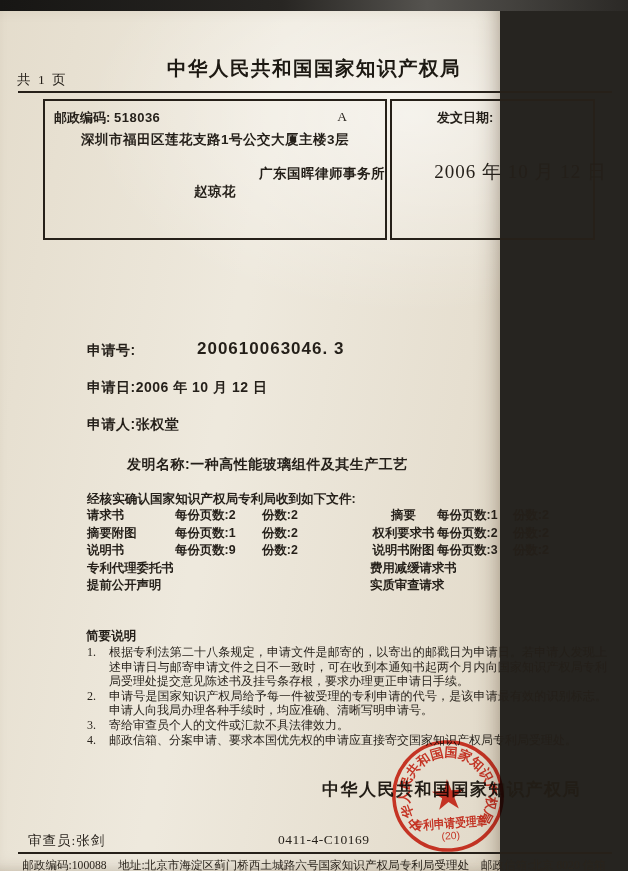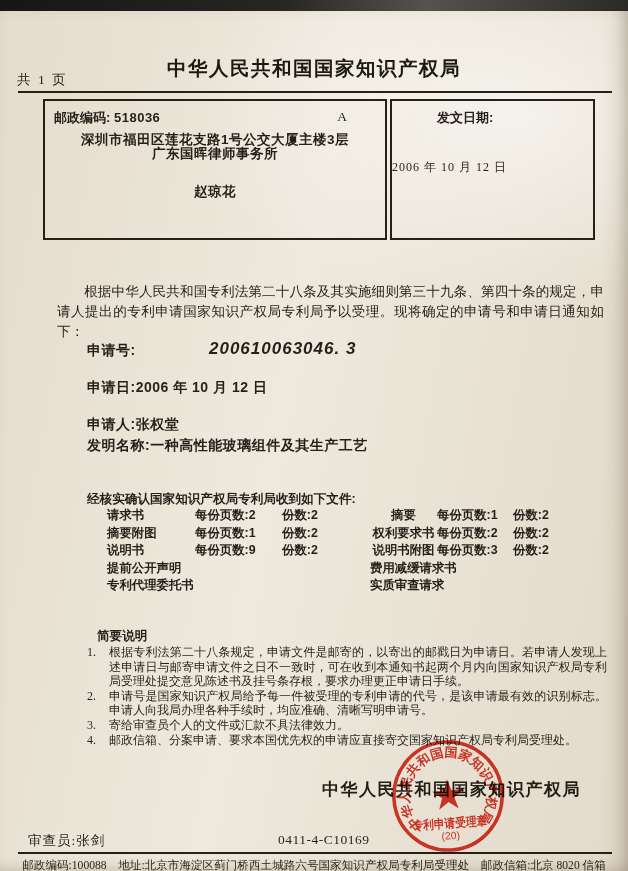--- a/index.html
+++ b/index.html
@@ -3,21 +3,21 @@
 <meta charset="utf-8">
 <style>
   html,body{margin:0;padding:0;}
   body{
     width:628px;height:871px;position:relative;overflow:hidden;
     background:#262420;
     font-family:"Liberation Serif","DejaVu Serif",serif;
     color:#241f19;
   }
   .paper{
-    position:absolute;left:0;top:11px;width:628px;height:860px;
+    position:absolute;left:0;top:11px;width:500px;height:860px;
     background:
       radial-gradient(ellipse 520px 320px at 82% 12%, rgba(255,255,255,0.55), rgba(255,255,255,0) 62%),
       linear-gradient(100deg, rgba(186,168,138,0.14), rgba(255,255,255,0.16) 45%, rgba(178,158,128,0.16)),
       #ebe5d7;
     box-shadow: inset -16px 0 22px -14px rgba(70,52,28,0.38), inset 0 -10px 18px -12px rgba(70,52,28,0.25);
   }
   .scan-band{
     position:absolute;left:0;top:0;width:628px;height:11px;z-index:5;
     background:linear-gradient(90deg,#171614 0%,#282623 45%,#55534f 68%,#2b2926 100%);
   }
@@ -29,52 +29,52 @@
   .rule{height:2px;background:#262019;}
   .header-rule{left:18px;top:80px;width:594px;}
 
   .recipient-box{left:43px;top:88px;width:344px;height:141px;border:2px solid #262019;box-sizing:border-box;}
   .box-row1{position:absolute;left:9px;right:10px;top:8px;font-size:13px;}
   .postal-label{font-weight:700;font-size:13px;}
   .postal-code{font-weight:700;font-size:13px;letter-spacing:0.5px;}
   .corner-a{position:absolute;right:28px;top:0;font-size:13.5px;font-family:"Liberation Serif",serif;font-weight:400;}
   .addr{position:absolute;left:0;width:100%;text-align:center;font-size:13.5px;font-weight:700;letter-spacing:0.5px;}
   .addr1{top:30px;}
-  .addr2{top:44px;}
+  .addr2{top:64px;text-align:right;}
   .addr3{top:82px;}
   .appno-row{position:absolute;left:8px;top:109px;font-size:13.5px;white-space:nowrap;}
   .barcode{
     display:inline-block;vertical-align:-2px;margin-left:6px;width:158px;height:15px;
     background:repeating-linear-gradient(90deg,#17120e 0 2px,transparent 2px 4px,#17120e 4px 7px,transparent 7px 8px,#17120e 8px 9px,transparent 9px 12px,#17120e 12px 14px,transparent 14px 17px);
   }
   .date-box{left:390px;top:88px;width:205px;height:141px;border:2px solid #262019;box-sizing:border-box;}
   .date-label{position:absolute;left:9px;top:8px;font-size:13px;font-weight:700;margin-left:36px;}
-  .date-val{position:absolute;left:0;top:58px;width:100%;font-size:12px;letter-spacing:1px;}
+  .date-val{position:absolute;left:0;top:58px;width:100%;text-align:center;font-size:19px;letter-spacing:1px;padding-left:28px;}
 
   .notice-title{left:0;top:238px;width:628px;text-align:center;font-size:20px;font-weight:700;letter-spacing:2px;color:#1d1913;}
   .notice-body{left:57px;top:271px;width:547px;font-size:13.6px;line-height:20px;text-align:justify;text-indent:2em;}
 
   .field{left:87px;font-size:14px;font-weight:700;letter-spacing:0.5px;}
   .f-appno{top:331px;}
-  .appno-value{position:absolute;left:122px;top:-3px;font-size:17px;font-weight:700;letter-spacing:1px;white-space:nowrap;font-style:italic;}
+  .appno-value{position:absolute;left:110px;top:-3px;font-size:17px;font-weight:700;letter-spacing:1px;white-space:nowrap;}
   .f-date{top:368px;}
   .f-applicant{top:405px;}
-  .f-invention{top:426px;}
+  .f-invention{top:445px;margin-left:40px;}
 
   .docs-header{left:87px;top:480px;font-size:12.6px;font-weight:700;}
   .doc-col{top:496px;font-size:12.4px;font-weight:600;font-family:"Liberation Sans","DejaVu Sans",sans-serif;}
-  .doc-col-left{left:87px;width:272px;margin-left:20px;}
+  .doc-col-left{left:87px;width:272px;}
   .doc-col-right{left:370px;width:235px;}
   .doc-row{display:flex;height:17.6px;line-height:17.6px;white-space:nowrap;}
   .doc-col-left .doc-name{width:88px;}
   .doc-col-left .doc-pages{width:87px;}
   .doc-col-right .doc-name{width:67px;text-align:center;}
   .doc-col-right .doc-pages{width:76px;}
 
-  .notes-header{left:97px;top:617px;font-size:12.6px;font-weight:700;text-align:right;}
+  .notes-header{left:86px;top:617px;font-size:12.6px;font-weight:700;text-align:right;}
   .notes-list{left:87px;top:634px;width:520px;font-size:12px;line-height:14.6px;}
   .note{display:flex;}
   .note-num{width:22px;flex:none;}
   .note-text{flex:1;text-align:justify;}
 
   .authority-name{left:322px;top:767px;font-size:17px;font-weight:700;letter-spacing:1.5px;color:#221d16;white-space:nowrap;}
 
   .seal{left:389px;top:726px;width:118px;height:118px;z-index:4;transform:rotate(-4deg);mix-blend-mode:multiply;opacity:0.93;}
 
   .examiner{left:28px;top:821px;font-size:13.5px;letter-spacing:1px;}
@@ -100,21 +100,20 @@
     <div class="addr addr1 sans">深圳市福田区莲花支路1号公交大厦主楼3层</div>
     <div class="addr addr2 sans">广东国晖律师事务所</div>
     <div class="addr addr3 sans">赵琼花</div>
   </div>
 
   <div class="abs date-box">
     <div class="date-label sans">发文日期:</div>
     <div class="date-val">2006 年 10 月 12 日</div>
   </div>
 
-  <div class="abs notice-body">根据中华人民共和国专利法第二十八条及其实施细则第三十九条、第四十条的规定，申请人提出的专利申请国家知识产权局专利局予以受理。现将确定的申请号和申请日通知如下：</div>
 
   <div class="abs field f-appno sans">
     <span>申请号:</span>
     <span class="appno-value sans">200610063046. 3</span>
   </div>
   <div class="abs field f-date sans">申请日:2006 年 10 月 12 日</div>
   <div class="abs field f-applicant sans">申请人:张权堂</div>
   <div class="abs field f-invention sans">发明名称:一种高性能玻璃组件及其生产工艺</div>
 
   <div class="abs docs-header sans">经核实确认国家知识产权局专利局收到如下文件:</div>
@@ -129,26 +128,26 @@
       <span class="doc-name">摘要附图</span>
       <span class="doc-pages">每份页数:1</span>
       <span class="doc-copies">份数:2</span>
     </div>
     <div class="doc-row">
       <span class="doc-name">说明书</span>
       <span class="doc-pages">每份页数:9</span>
       <span class="doc-copies">份数:2</span>
     </div>
     <div class="doc-row">
+      <span class="doc-name">专利代理委托书</span>
+      <span class="doc-pages"></span>
+      <span class="doc-copies"></span>
+    </div>
+    <div class="doc-row">
       <span class="doc-name">提前公开声明</span>
-      <span class="doc-pages"></span>
-      <span class="doc-copies"></span>
-    </div>
-    <div class="doc-row">
-      <span class="doc-name">专利代理委托书</span>
       <span class="doc-pages"></span>
       <span class="doc-copies"></span>
     </div>
   </div>
 
   <div class="abs doc-col doc-col-right">
     <div class="doc-row">
       <span class="doc-name">摘要</span>
       <span class="doc-pages">每份页数:1</span>
       <span class="doc-copies">份数:2</span>

